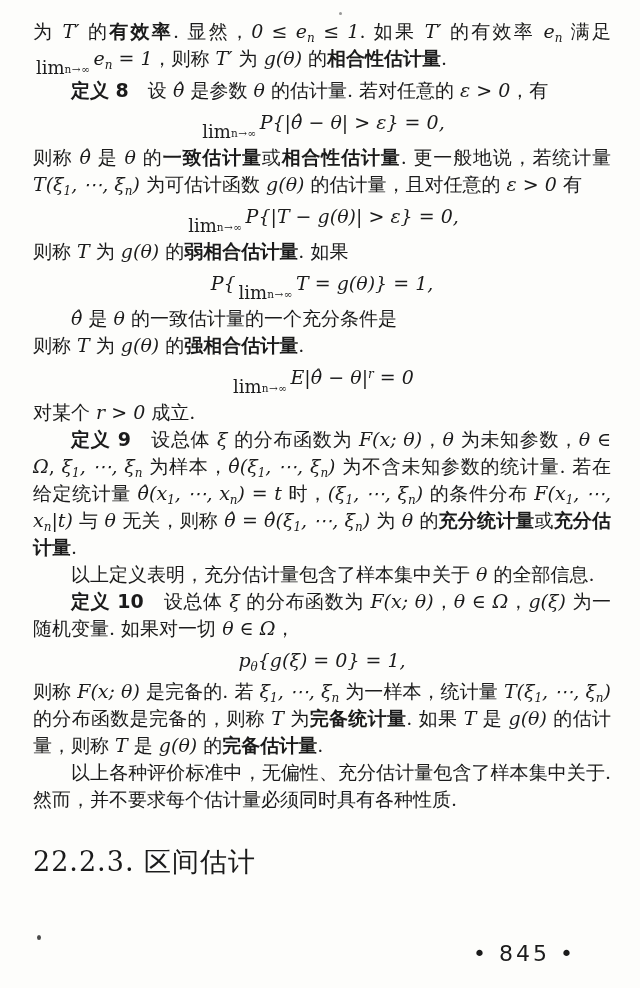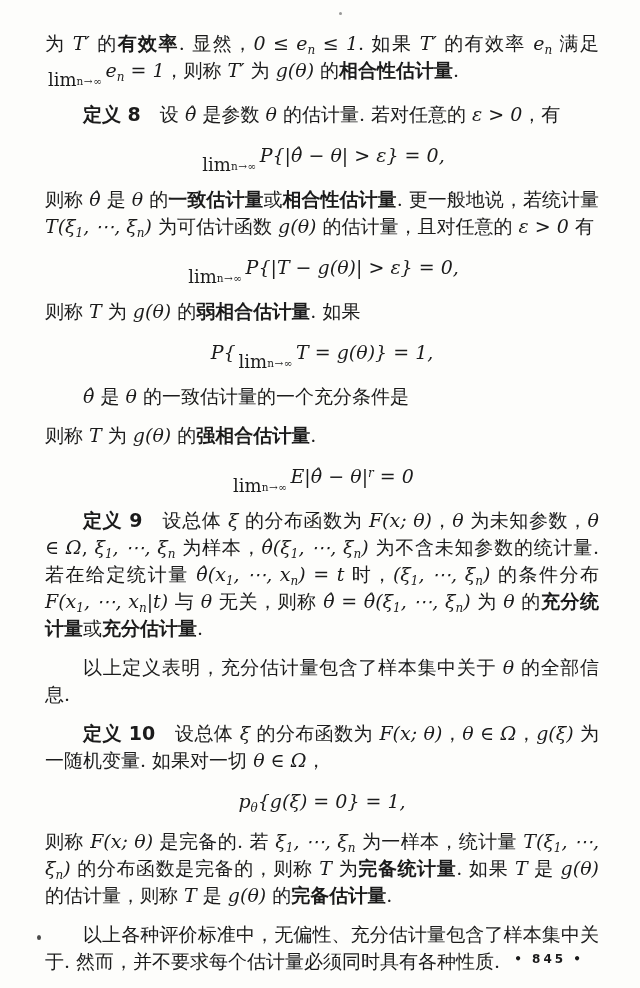--- a/index.html
+++ b/index.html
@@ -3,35 +3,35 @@
 <meta charset="utf-8">
 <style>
   html,body{margin:0;padding:0;}
   body{
     width:640px;height:988px;position:relative;overflow:hidden;
     background:#fdfdfb;color:#1b1b1b;
     font-family:"DejaVu Serif","Liberation Serif",serif;
   }
   .page{position:absolute;inset:0;background:#fdfdfb;}
   .content{position:absolute;left:33px;top:18px;width:578px;}
-  .para{font-size:19px;line-height:27px;text-align:justify;margin:12px;}
+  .para{font-size:19px;line-height:27px;text-align:justify;margin:0;}
   .para.indent{text-indent:2em;}
   .formula{font-size:19px;line-height:30px;text-align:center;margin:3px 0;}
   .b{font-weight:700;font-family:"DejaVu Sans","Liberation Sans",sans-serif;}
   .i{font-style:italic;font-family:"DejaVu Serif","Liberation Serif",serif;}
   sub{font-size:12px;line-height:0;vertical-align:-4px;}
   sup{font-size:12px;line-height:0;vertical-align:6px;}
   .lim{display:inline-flex;flex-direction:row;align-items:center;
        vertical-align:-9px;line-height:1;margin:0 3px;}
   .lim-t{font-size:18px;}
   .lim-b{font-size:10.5px;margin-top:2px;letter-spacing:.5px;}
   .heading{font-size:27px;line-height:34px;margin:32px 0 16px 0;
            letter-spacing:1px;font-weight:400;text-align:left;}
-  .pageno{position:absolute;right:56px;bottom:22px;font-size:12px;
-          font-weight:700;letter-spacing:3px;
+  .pageno{position:absolute;right:64px;bottom:22px;font-size:22px;
+          font-weight:400;letter-spacing:3px;
           font-family:"DejaVu Sans","Liberation Sans",sans-serif;}
   .artifact-dot{position:absolute;left:37px;bottom:48px;width:4px;height:5px;
                 background:#2a2a2a;border-radius:50%;opacity:.85;}
   .artifact-speck{position:absolute;left:339px;top:12px;width:3px;height:3px;
                   background:#555;border-radius:50%;opacity:.6;}
 </style>
 </head>
 <body>
 
 <div class="page">
@@ -54,20 +54,21 @@
       <div class="formula"><span class="i">P{</span><span class="lim">
           <span class="lim-t">lim</span>
           <span class="lim-b">n→∞</span>
         </span><span class="i">T = g(θ)} = 1,</span></div>
       <div class="para indent"><span class="i">θ̂</span><span> 是 </span><span class="i">θ</span><span> 的一致估计量的一个充分条件是</span></div>
       <div class="para"><span>则称 </span><span class="i">T</span><span> 为 </span><span class="i">g(θ)</span><span> 的</span><span class="b">强相合估计量</span><span>.</span></div>
       <div class="formula"><span class="lim">
           <span class="lim-t">lim</span>
           <span class="lim-b">n→∞</span>
         </span><span class="i">E|θ̂ − θ|</span><sup class="i">r</sup><span class="i"> = 0</span></div>
+      <div class="para"><span>对某个 </span><span class="i">r &gt; 0</span><span> 成立.</span></div>
       <div class="para indent"><span class="b">定义 9</span><span>　设总体 </span><span class="i">ξ</span><span> 的分布函数为 </span><span class="i">F(x; θ)</span><span>，</span><span class="i">θ</span><span> 为未知参数，</span><span class="i">θ ∈ Ω</span><span>, </span><span class="i">ξ</span><sub class="i">1</sub><span class="i">, ⋯, ξ</span><sub class="i">n</sub><span> 为样本，</span><span class="i">θ̂(ξ</span><sub class="i">1</sub><span class="i">, ⋯, ξ</span><sub class="i">n</sub><span class="i">)</span><span> 为不含未知参数的统计量. 若在给定统计量 </span><span class="i">θ̂(x</span><sub class="i">1</sub><span class="i">, ⋯, x</span><sub class="i">n</sub><span class="i">) = t</span><span> 时，</span><span class="i">(ξ</span><sub class="i">1</sub><span class="i">, ⋯, ξ</span><sub class="i">n</sub><span class="i">)</span><span> 的条件分布 </span><span class="i">F(x</span><sub class="i">1</sub><span class="i">, ⋯, x</span><sub class="i">n</sub><span class="i">|t)</span><span> 与 </span><span class="i">θ</span><span> 无关，则称 </span><span class="i">θ̂ = θ̂(ξ</span><sub class="i">1</sub><span class="i">, ⋯, ξ</span><sub class="i">n</sub><span class="i">)</span><span> 为 </span><span class="i">θ</span><span> 的</span><span class="b">充分统计量</span><span>或</span><span class="b">充分估计量</span><span>.</span></div>
       <div class="para indent"><span>以上定义表明，充分估计量包含了样本集中关于 </span><span class="i">θ</span><span> 的全部信息.</span></div>
       <div class="para indent"><span class="b">定义 10</span><span>　设总体 </span><span class="i">ξ</span><span> 的分布函数为 </span><span class="i">F(x; θ)</span><span>，</span><span class="i">θ ∈ Ω</span><span>，</span><span class="i">g(ξ)</span><span> 为一随机变量. 如果对一切 </span><span class="i">θ ∈ Ω</span><span>，</span></div>
       <div class="formula"><span class="i">p</span><sub class="i">θ</sub><span class="i">{g(ξ) = 0} = 1,</span></div>
       <div class="para"><span>则称 </span><span class="i">F(x; θ)</span><span> 是完备的. 若 </span><span class="i">ξ</span><sub class="i">1</sub><span class="i">, ⋯, ξ</span><sub class="i">n</sub><span> 为一样本，统计量 </span><span class="i">T(ξ</span><sub class="i">1</sub><span class="i">, ⋯, ξ</span><sub class="i">n</sub><span class="i">)</span><span> 的分布函数是完备的，则称 </span><span class="i">T</span><span> 为</span><span class="b">完备统计量</span><span>. 如果 </span><span class="i">T</span><span> 是 </span><span class="i">g(θ)</span><span> 的估计量，则称 </span><span class="i">T</span><span> 是 </span><span class="i">g(θ)</span><span> 的</span><span class="b">完备估计量</span><span>.</span></div>
       <div class="para indent"><span>以上各种评价标准中，无偏性、充分估计量包含了样本集中关于. 然而，并不要求每个估计量必须同时具有各种性质.</span></div>
       <div class="heading"><span>22.2.3. 区间估计</span></div>
     </div>
   <div class="pageno">• 845 •</div>
   <div class="artifact-dot"></div>

